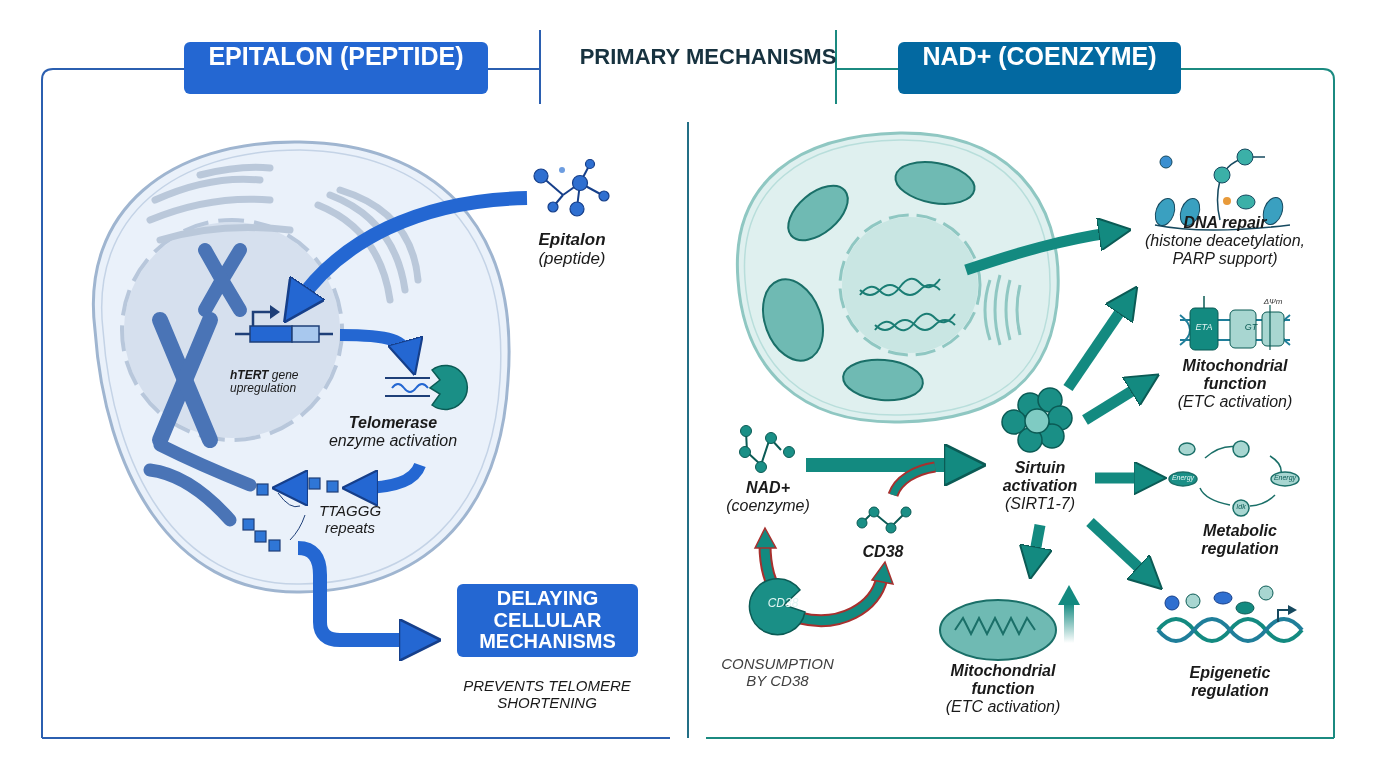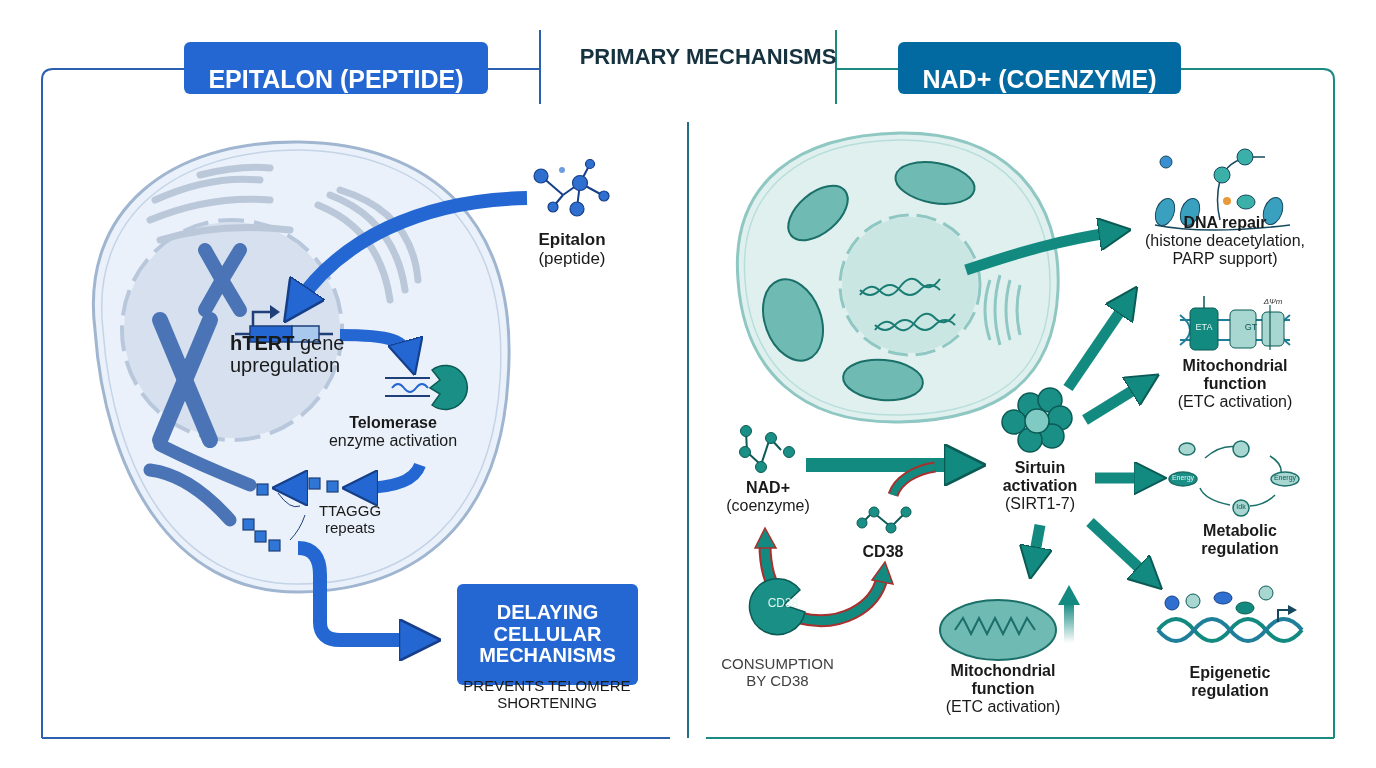--- a/index.html
+++ b/index.html
@@ -1,27 +1,27 @@
 <!DOCTYPE html>
 <html><head>
 <meta charset="utf-8">
 <style>
   html, body { margin: 0; padding: 0; background: #ffffff; }
   body { width: 1376px; height: 768px; position: relative; overflow: hidden;
          font-family: "Liberation Sans", "DejaVu Sans", sans-serif; color: #1a1a1a; }
   #canvas { position: absolute; left: 0; top: 0; width: 1376px; height: 768px; }
-  .lbl { position: absolute; text-align: center; line-height: 1.12; white-space: nowrap; }
+  .lbl { position: absolute; text-align: center; line-height: 1.12; white-space: nowrap; font-style: italic; }
   .b { font-weight: bold; }
   .hdr { position: absolute; color: #fff; font-weight: bold; font-size: 25px;
-         display: flex; align-items: flex-end; justify-content: center; border-radius: 6px; }
+         display: flex; align-items: flex-start; justify-content: center; border-radius: 6px; }
   #hdr-left { left: 184px; top: 42px; width: 304px; height: 52px; background: #2467d2; }
   #hdr-right { left: 898px; top: 42px; width: 283px; height: 52px; background: #0369a1; }
   #center-title { position: absolute; left: 540px; top: 44px; width: 336px; text-align: center;
                   color: #17323f; font-weight: bold; font-size: 22px; line-height: 1.2; }
-  #senescence-box { position: absolute; left: 457px; top: 584px; width: 181px; height: 101px;
+  #senescence-box { position: absolute; left: 457px; top: 584px; width: 181px; height: 73px;
                     background: #2467d2; border-radius: 6px; color: #fff; font-weight: bold;
                     font-size: 20px; line-height: 1.08; display: flex; align-items: center;
                     justify-content: center; text-align: center; }
 </style>
 </head>
 <body>
 
 <svg id="canvas" width="1376" height="768" viewBox="0 0 1376 768" xmlns="http://www.w3.org/2000/svg">
   <defs>
     <marker id="mk-blue" viewBox="0 0 10 10" refX="5" refY="5" markerWidth="3" markerHeight="3" orient="auto">
@@ -258,21 +258,21 @@
   <div>PRIMARY MECHANISMS</div>
 </div>
 <div id="hdr-right" class="hdr">
   <span>NAD+ (COENZYME)</span>
 </div>
 
 <div class="lbl" style="left:522px;top:230px;width:100px;font-size:17px;">
   <div class="b">Epitalon</div>
   <div>(peptide)</div>
 </div>
-<div class="lbl" style="left:230px;top:332px;width:110px;font-size:20px;text-align:left;">
+<div class="lbl" style="left:230px;top:369px;width:110px;font-size:12px;text-align:left;">
   <div><span class="b">hTERT</span><span> gene</span></div>
   <div>upregulation</div>
 </div>
 <div class="lbl" style="left:318px;top:414px;width:150px;font-size:16px;">
   <div class="b">Telomerase</div>
   <div>enzyme activation</div>
 </div>
 <div class="lbl" style="left:310px;top:503px;width:80px;font-size:15px;">
   <div>TTAGGG</div>
   <div>repeats</div>

